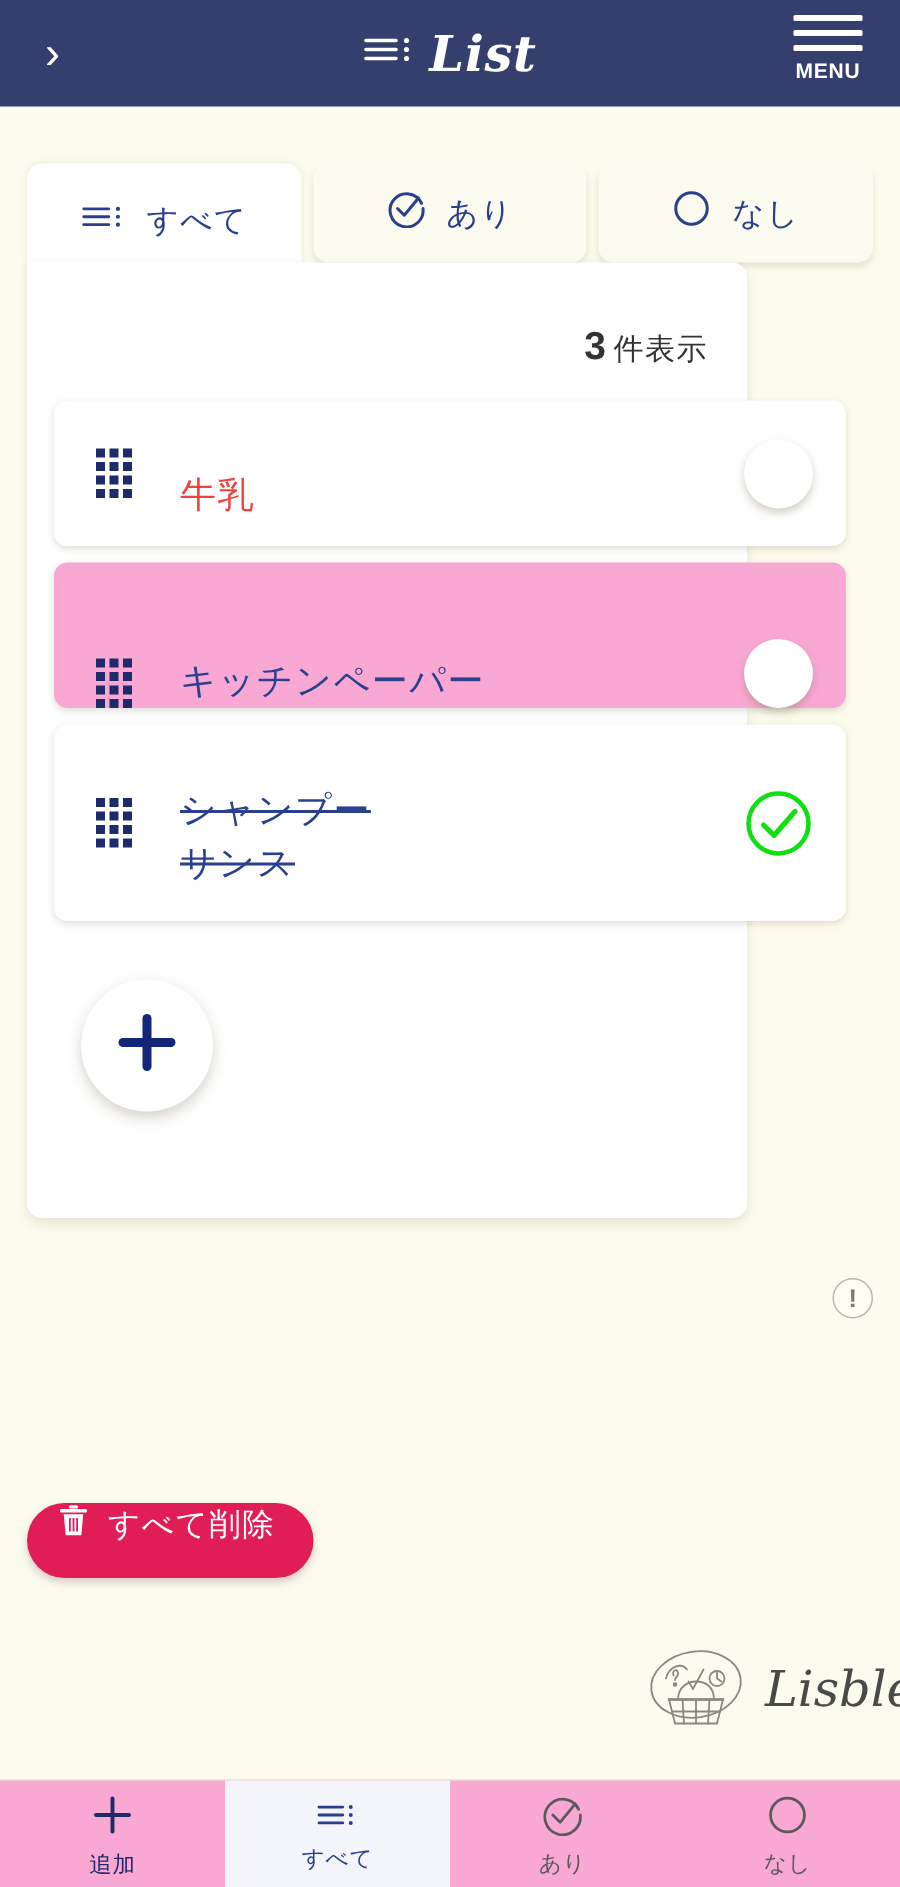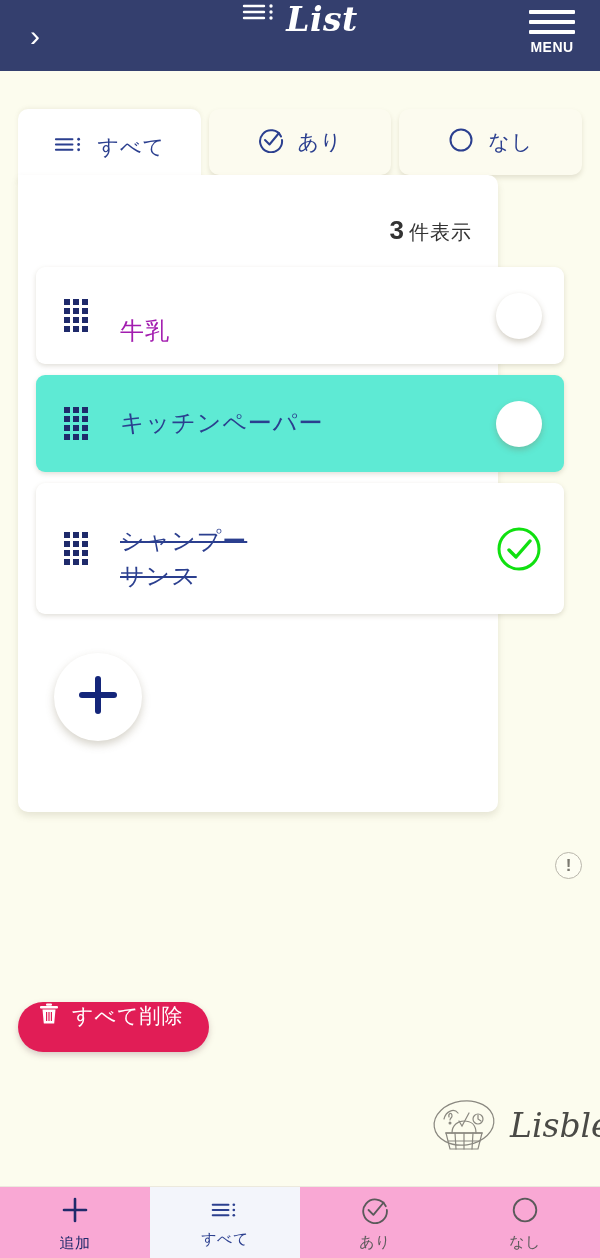--- a/index.html
+++ b/index.html
@@ -16,21 +16,21 @@
     position: absolute; top: 0; left: 0; width: 600px; height: 71px;
     background: #343f6e;
     display: flex; align-items: center;
   }
   .hdr-back {
     width: 70px; height: 71px; display: flex; align-items: center; justify-content: center;
     color: #fff; font-size: 30px; font-weight: 300; line-height: 1;
   }
   .hdr-title-wrap {
     position: absolute; left: 0; right: 0; top: 0; height: 71px;
-    display: flex; justify-content: center; gap: 10px;
+    display: flex; align-items: center; justify-content: center; gap: 10px;
     pointer-events: none;
   }
   .hdr-title {
     color: #fff; font-size: 33px; font-style: italic;
     font-family: "DejaVu Serif", serif; font-weight: 600; letter-spacing: .5px;
   }
   .icon-listlines { display: inline-block; }
   .hdr-menu {
     position: absolute; right: 18px; top: 10px; width: 60px;
     display: flex; flex-direction: column; align-items: center; gap: 3px;
@@ -69,32 +69,32 @@
   .count-row .num { font-size: 26px; font-weight: 700; margin-right: 4px; }
 
   
   .list { position: absolute; top: 92px; left: 18px; width: 528px; }
   .item {
     position: relative; display: flex; align-items: center;
     border-radius: 9px; margin-bottom: 11px; min-height: 97px;
     box-shadow: 0 2px 5px rgba(120,110,80,.22);
     background: #fff;
   }
-  .item.highlight { background: #5eead4; }
+  .item.highlight { background: #f9a8d4; align-items: flex-end; }
   .item.tall { min-height: 131px; }
   .drag {
     width: 24px; margin-left: 28px; display: grid;
     grid-template-columns: repeat(3, 6px); gap: 3px; flex: 0 0 auto;
   }
   .drag i { width: 6px; height: 6px; background: #1f2a6b; display: block; }
   .item-label {
     margin-left: 32px; flex: 1; font-size: 24px; color: #2b3f8f;
     letter-spacing: 1px; line-height: 1.42;
   }
-  .item-label.pink { color: #a21caf; margin-top: 31px; }
+  .item-label.pink { color: #ef4444; margin-top: 31px; }
   .item-label.struck { text-decoration: line-through; text-decoration-thickness: 2px; margin-top: 20px; }
   .chk {
     width: 46px; height: 46px; border-radius: 50%; margin-right: 22px; flex: 0 0 auto;
   }
   .chk.off { background: #fff; box-shadow: 0 3px 6px rgba(120,110,80,.33); }
   .chk.on {
     background: transparent; border: none;
     display: flex; align-items: center; justify-content: center;
   }
 

